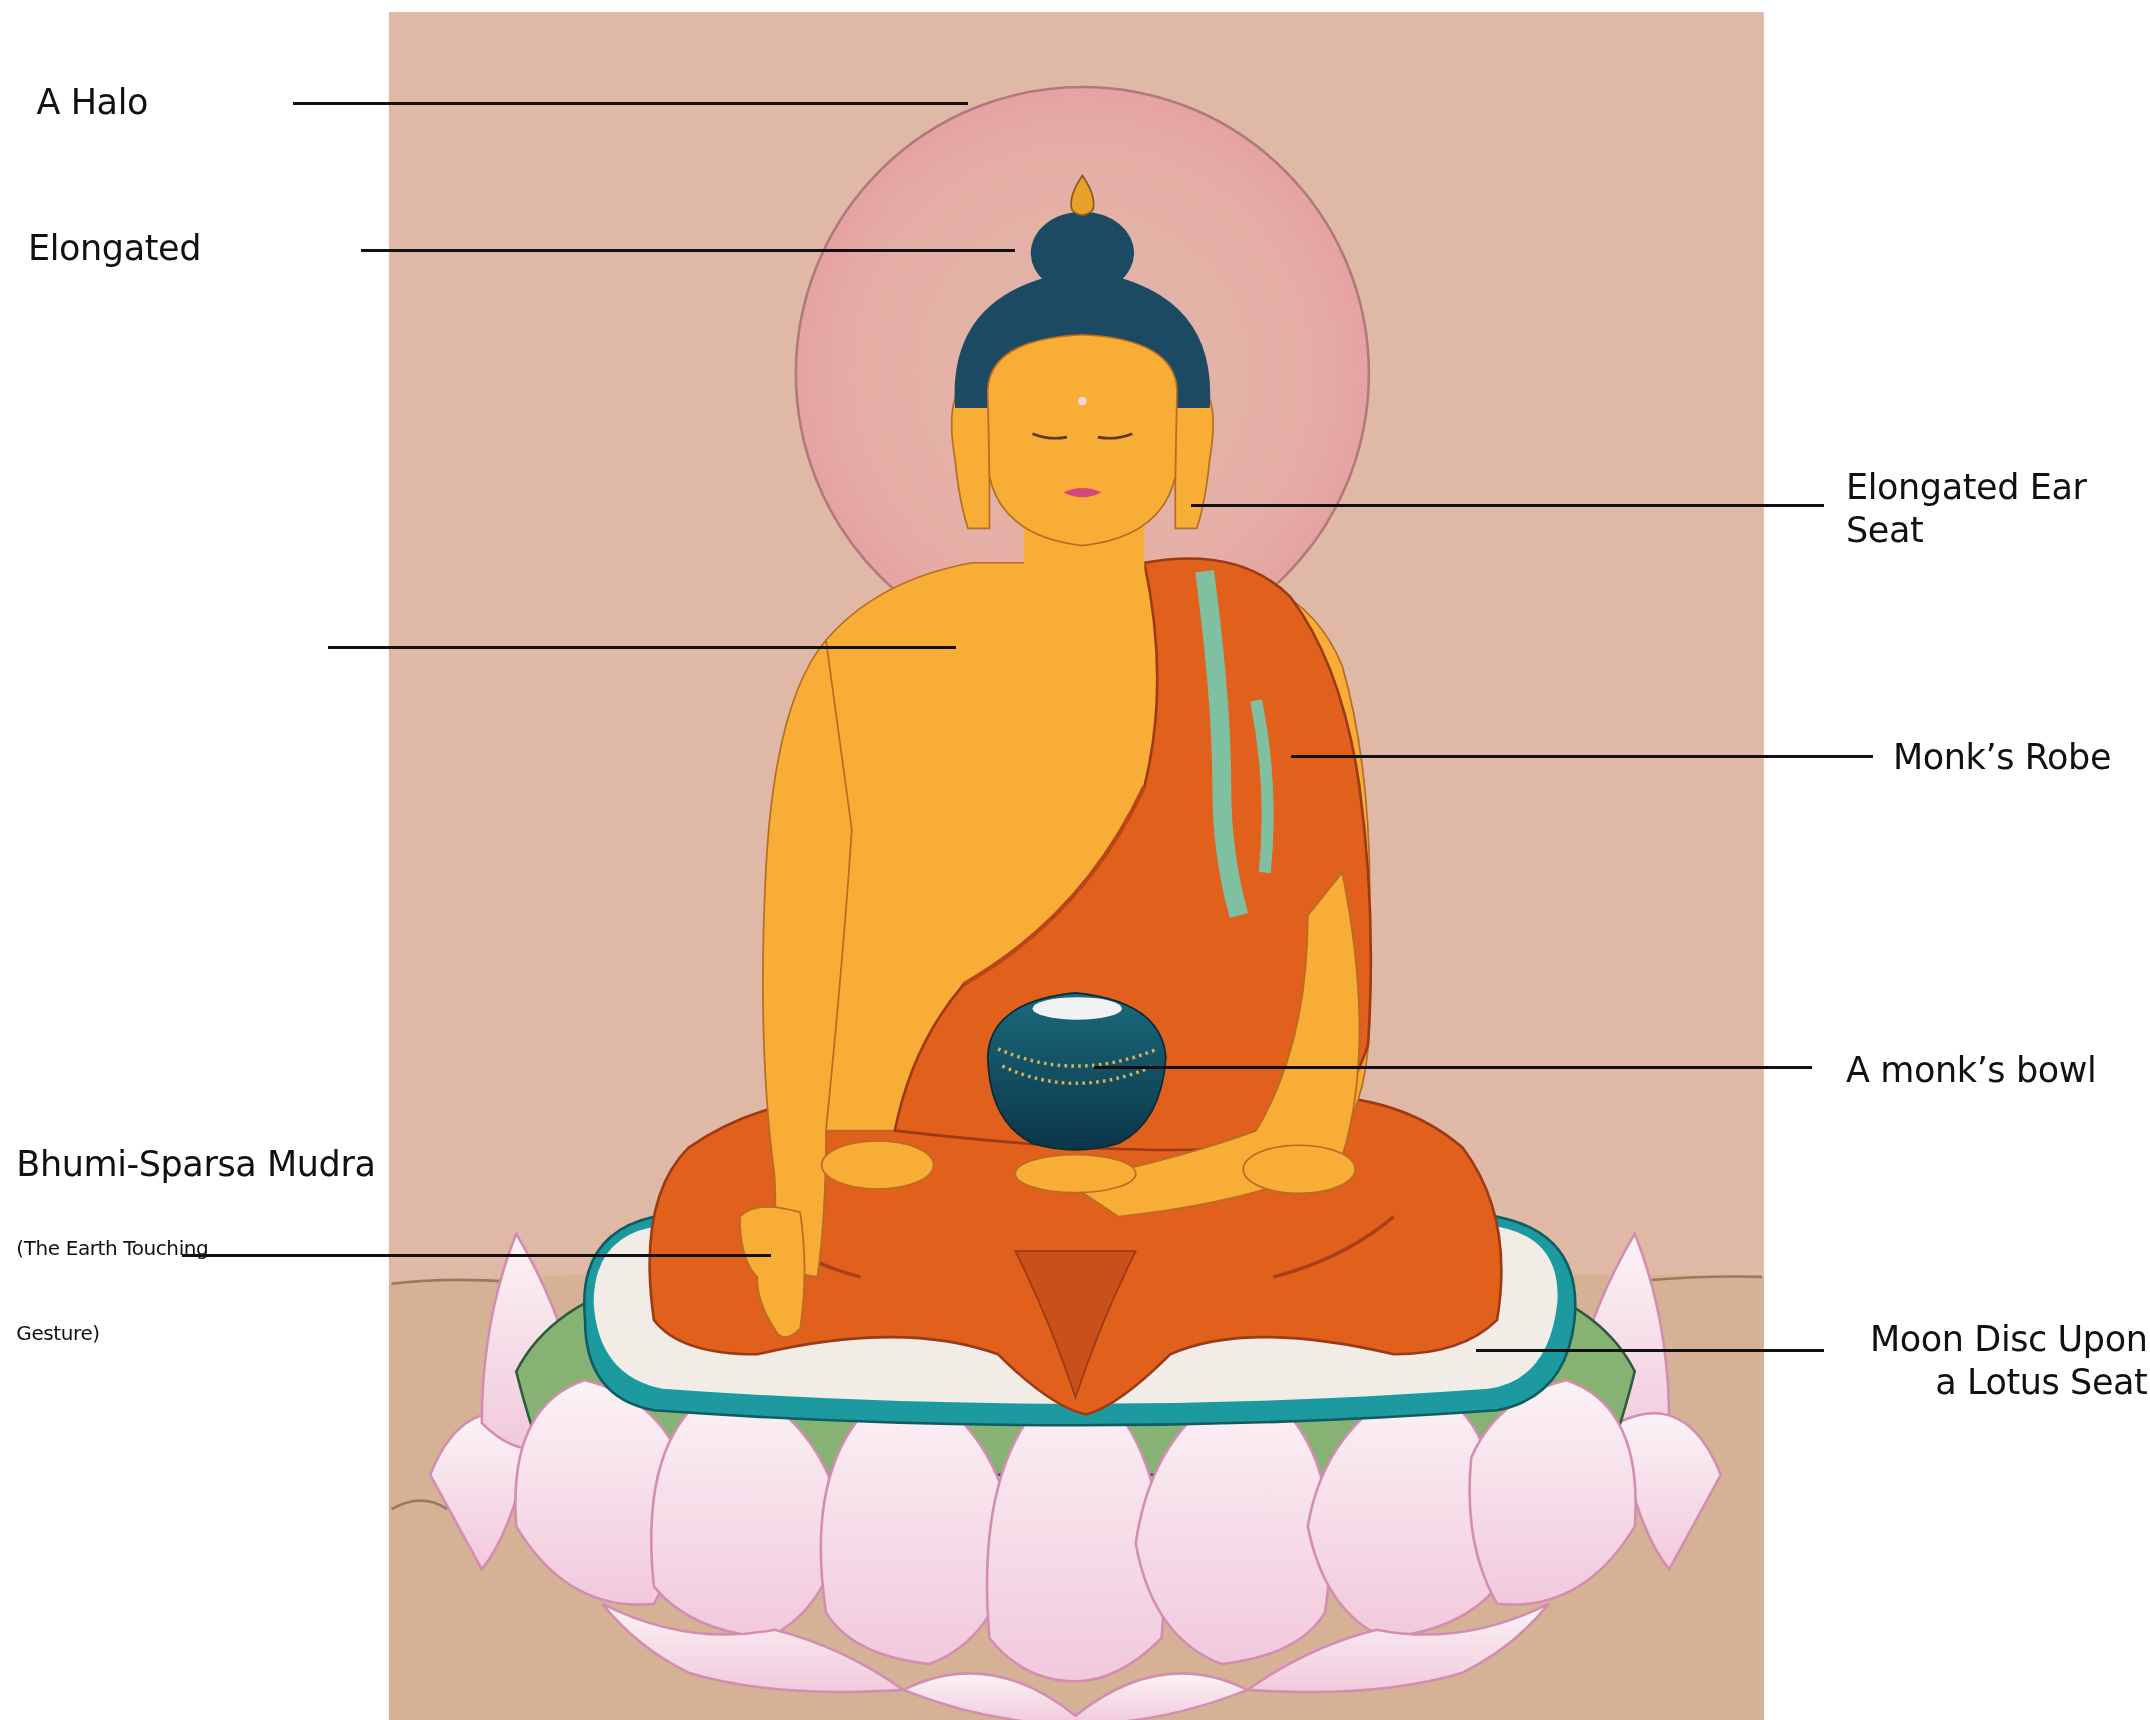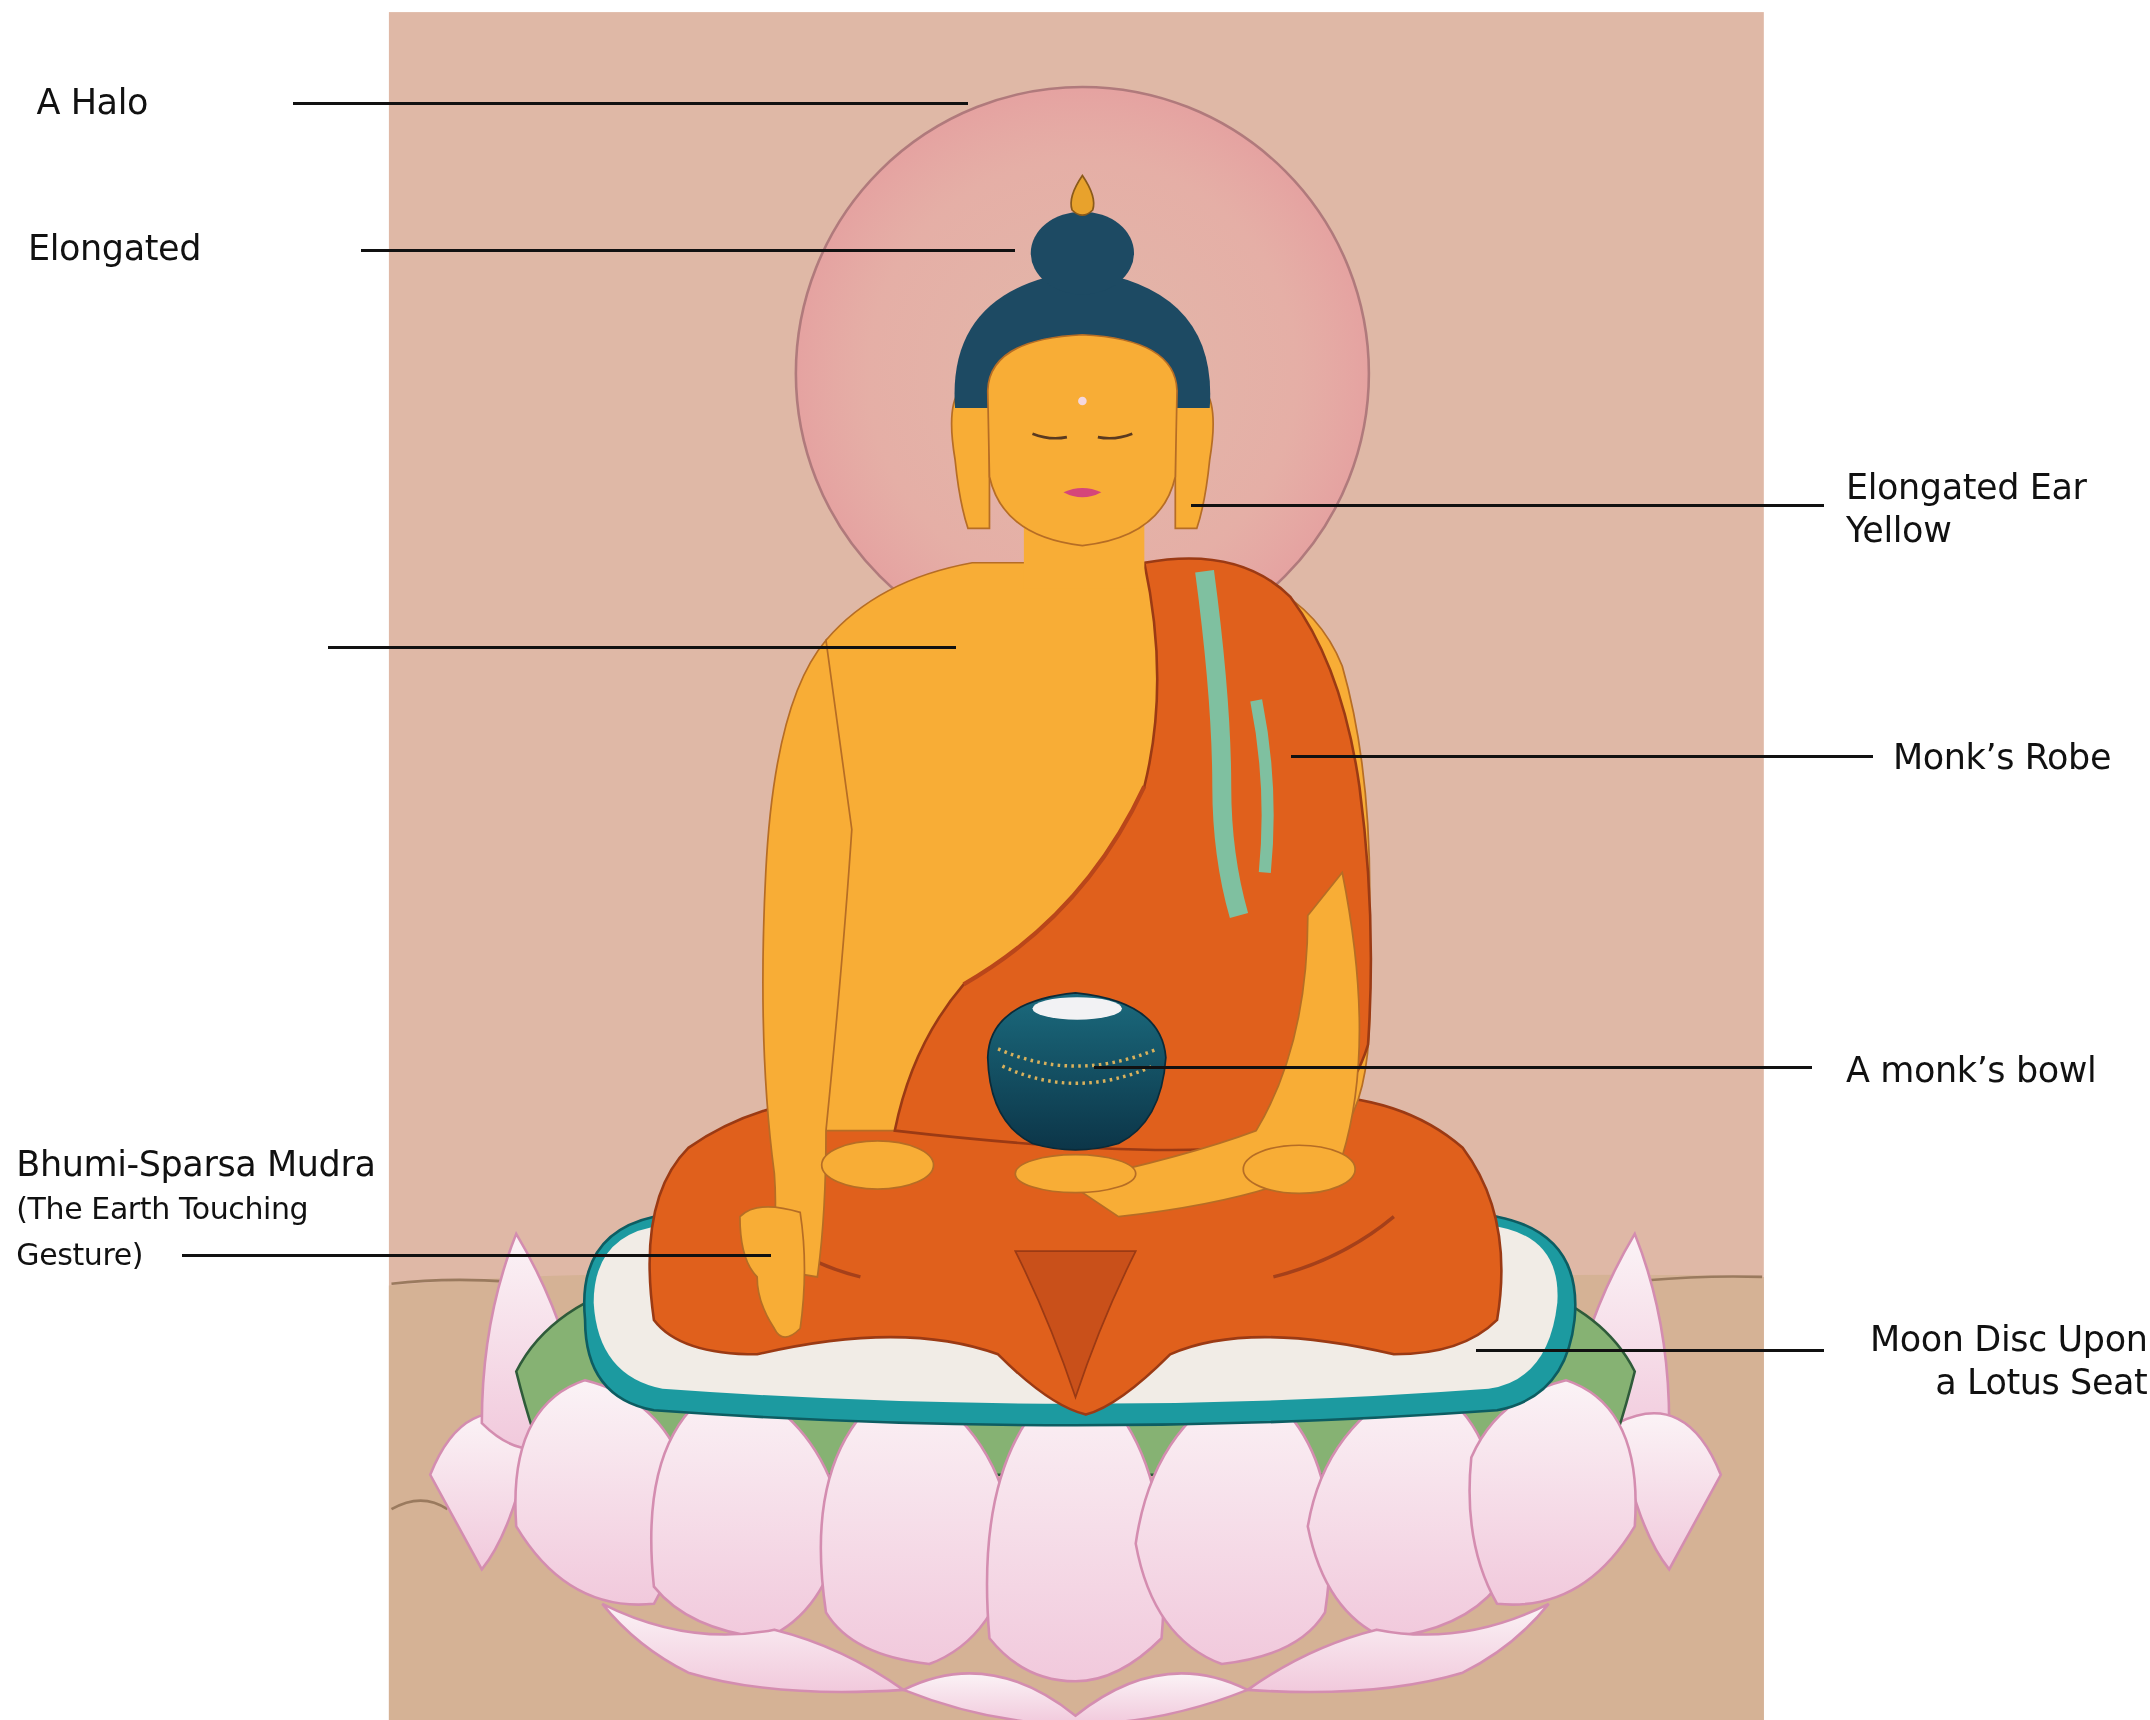--- a/index.html
+++ b/index.html
@@ -1,21 +1,21 @@
 <!DOCTYPE html>
 <html style="font-size:13.8px"><head>
 <meta charset="utf-8">
 <style>
   html, body { margin: 0; padding: 0; background: #ffffff; }
   body { width: 2151px; height: 1721px; position: relative; overflow: hidden;
          font-family: "DejaVu Sans", "Liberation Sans", sans-serif; color: #111; }
   #canvas { position: absolute; left: 0; top: 12px; width: 2015px; height: 1721px; }
   .label { position: absolute; font-size: 35px; line-height: 43px; color: #111; white-space: nowrap; letter-spacing: -0.4px; }
   .label.right-align { text-align: right; }
-  .label .sub { font-size: 30px; line-height: 46px; display: block; }
+  .label .sub { font-size: 20px; line-height: 46px; display: block; margin-top: 39px; }
   .leader { position: absolute; height: 2.6px; background: #111; }
 </style>
 </head>
 <body>
 
 <div id="canvas">
 
   <svg width="2151" height="1721" viewBox="0 0 2500 2000" style="position:absolute;left:0;top:0;">
     <defs>
       <radialGradient id="haloGrad" cx="50%" cy="50%" r="50%">
@@ -140,21 +140,21 @@
     <span>Elongated</span>
   </div>
   <div class="label" style="left:16.3px;top:1131px;">
     <span style="display:block;">Bhumi-Sparsa Mudra</span>
     <span class="sub">(The Earth Touching</span>
     <span class="sub">Gesture)</span>
   </div>
 
   <div class="label" style="left:1846px;top:454px;">
     <span style="display:block;">Elongated Ear</span>
-    <span style="display:block;">Yellow</span>
+    <span style="display:block;">Seat</span>
   </div>
   <div class="label" style="left:1893px;top:724px;">
     <span>Monk’s Robe</span>
   </div>
   <div class="label" style="left:1846px;top:1037px;">
     <span>A monk’s bowl</span>
   </div>
   <div class="label" style="left:1846px;top:1306px;">
     <span style="display:block;margin-left:24px;">Moon Disc Upon</span>
     <span style="display:block;text-align:right;">a Lotus Seat</span>

